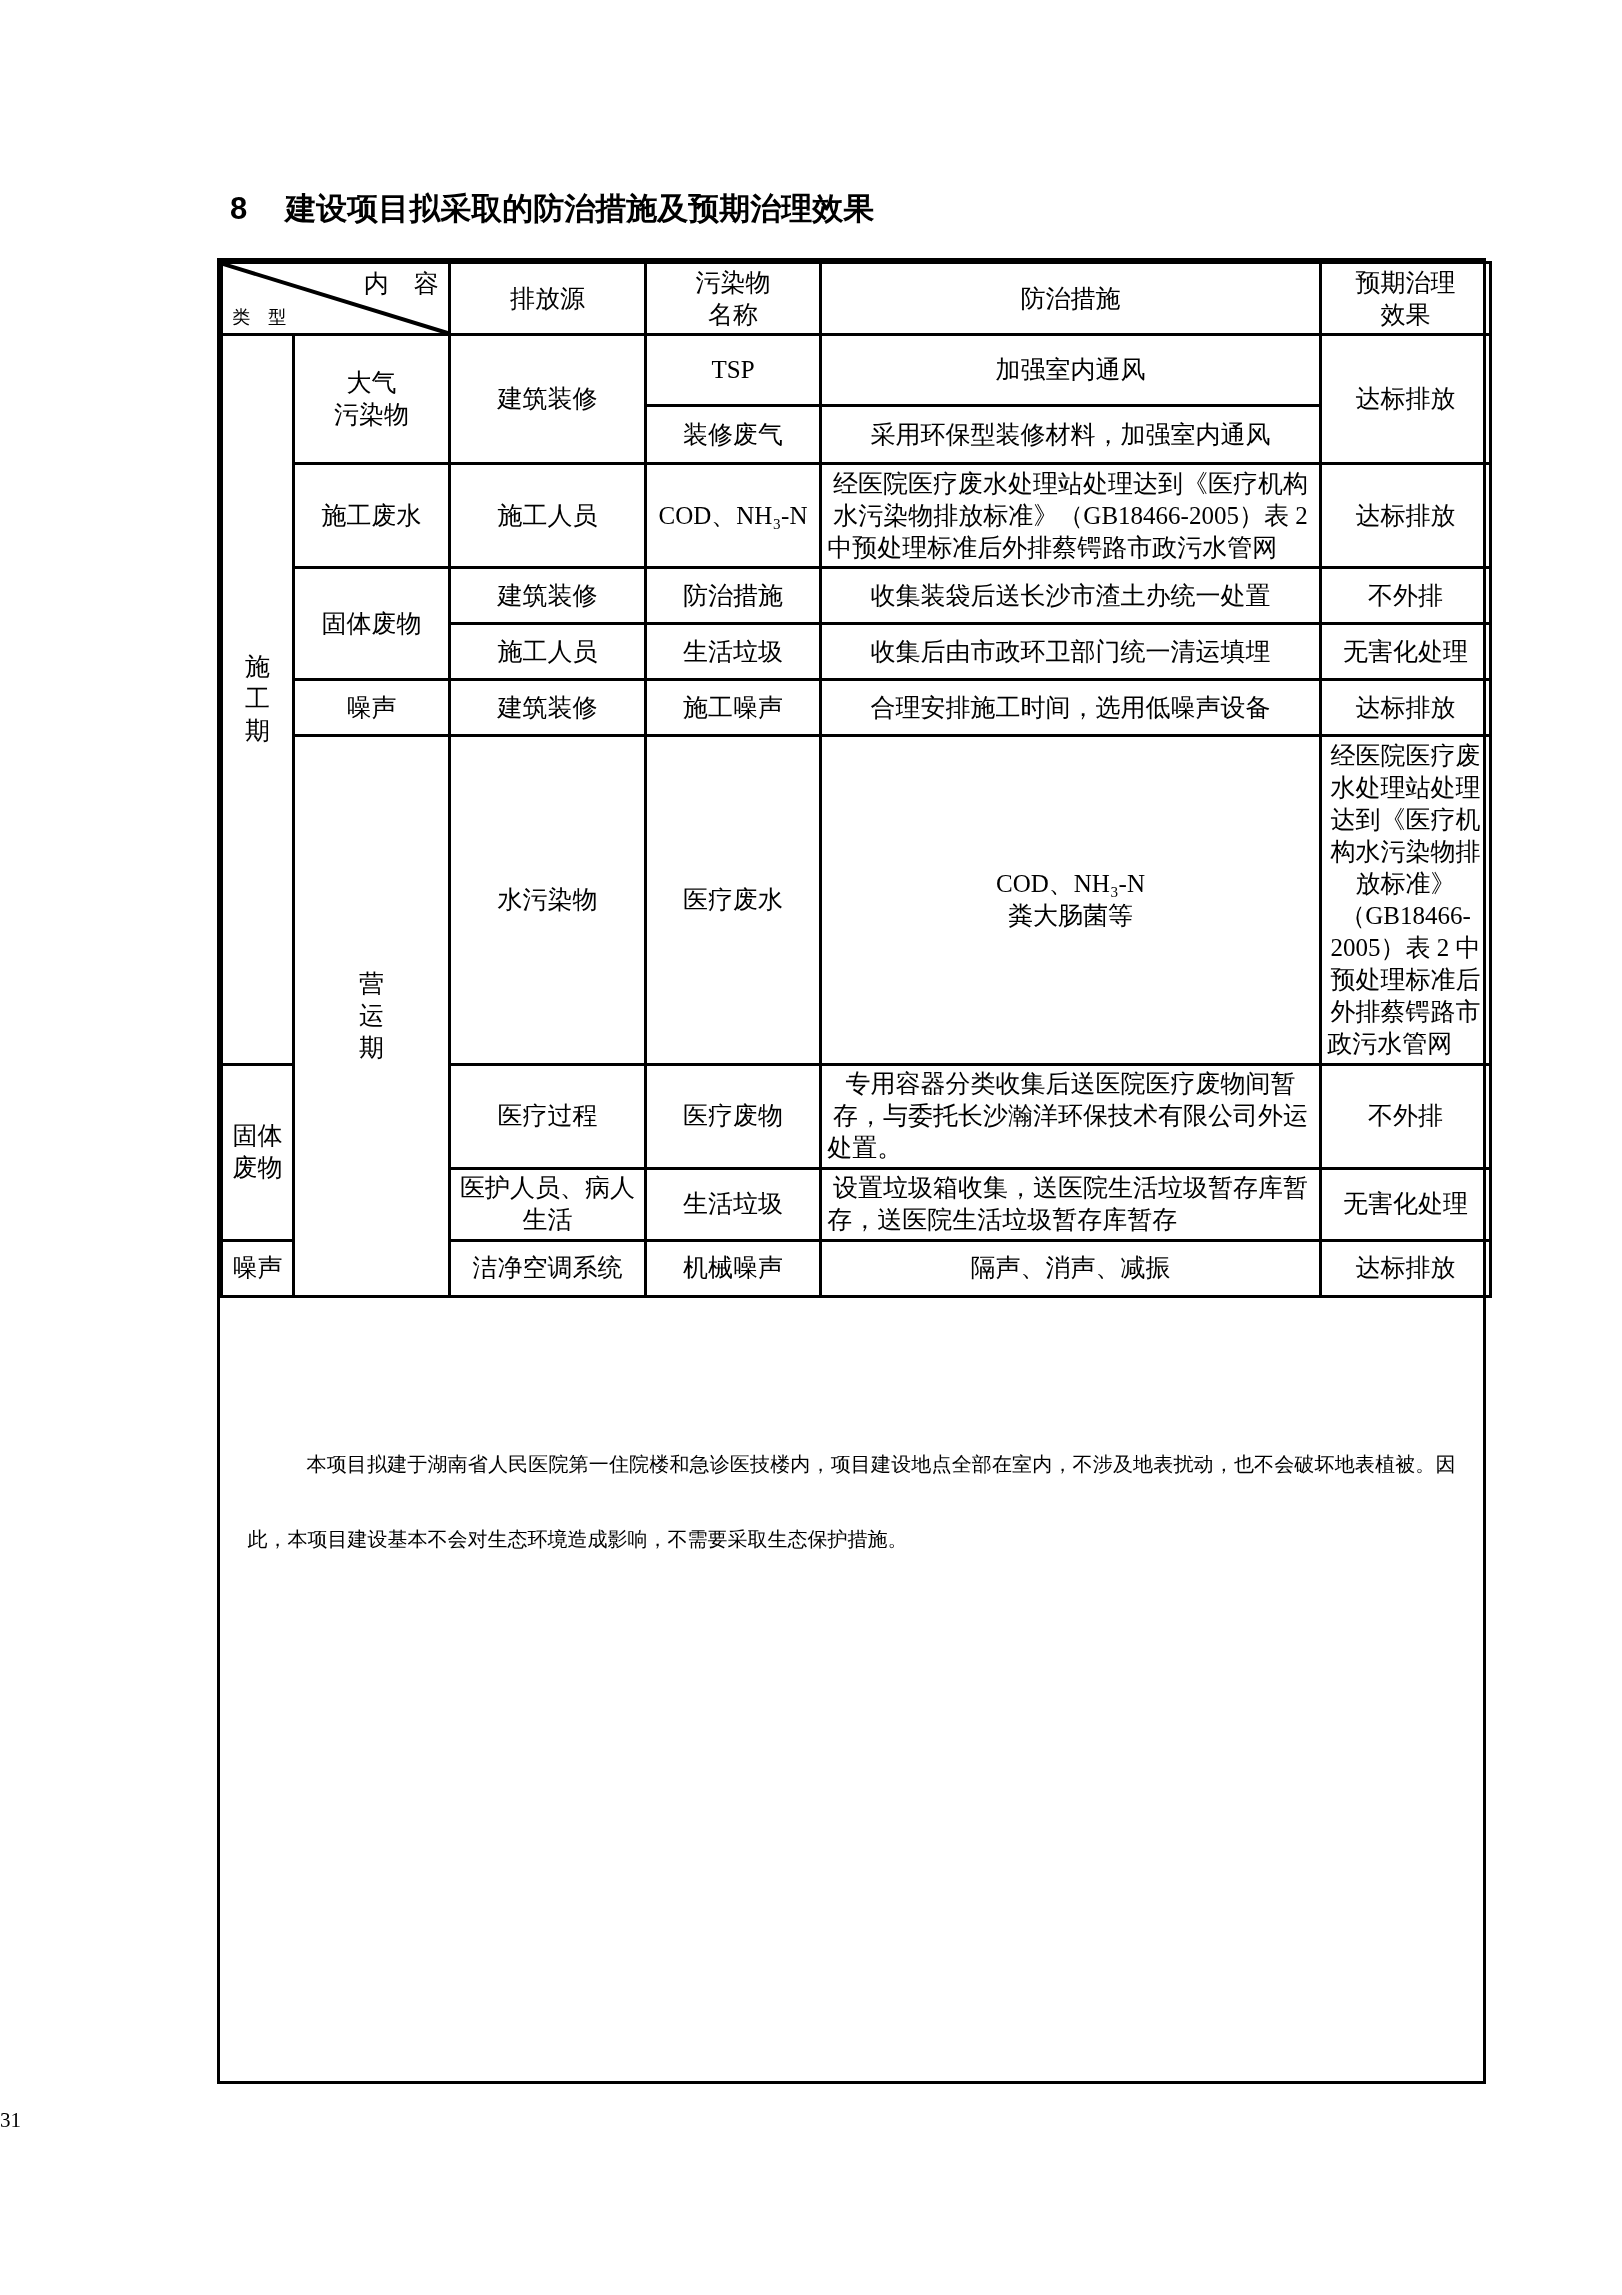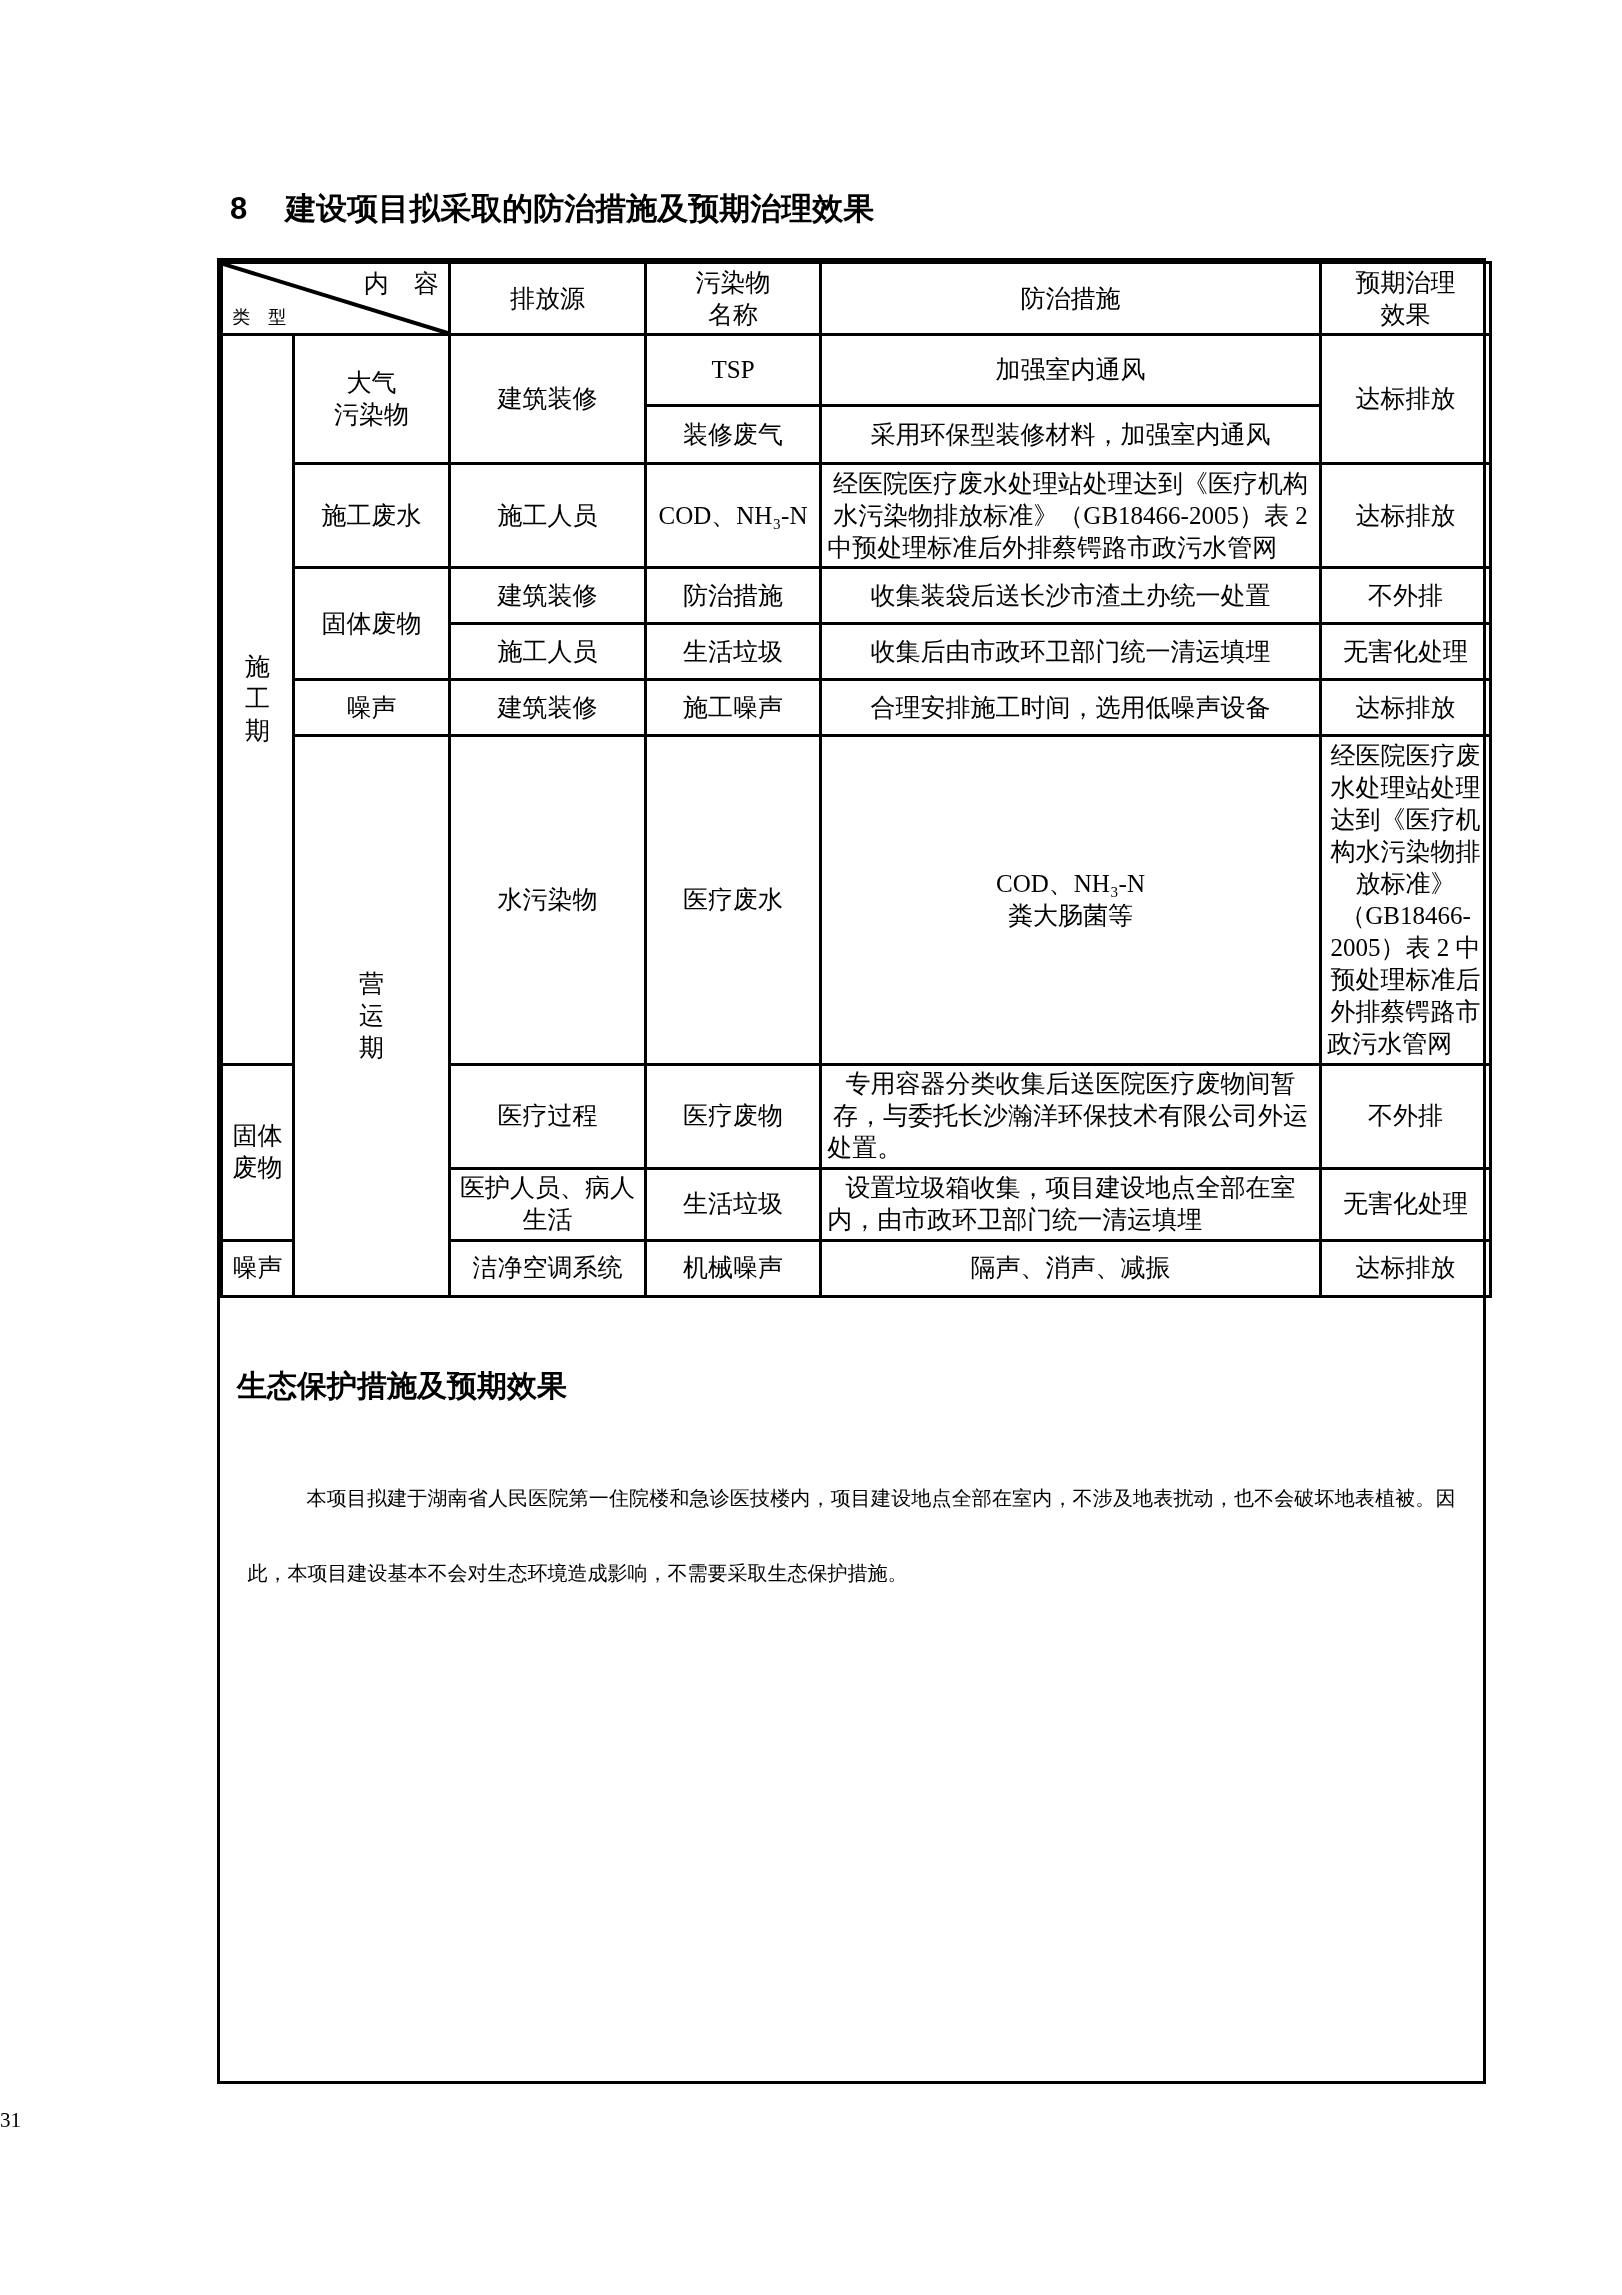--- a/index.html
+++ b/index.html
@@ -206,36 +206,35 @@
         <td>医疗过程</td>
         <td>医疗废物</td>
         <td class="jl">专用容器分类收集后送医院医疗废物间暂存，与委托长沙瀚洋环保技术有限公司外运处置。</td>
         <td>不外排</td>
       </tr>
 
       <tr class="h100">
         <td class="ml">医护人员、病人
 生活</td>
         <td>生活垃圾</td>
-        <td class="jl">设置垃圾箱收集，项目建设地点全部在室内，由市政环卫部门统一清运填埋</td>
+        <td class="jl">设置垃圾箱收集，送医院生活垃圾暂存库暂存，送医院生活垃圾暂存库暂存</td>
         <td>无害化处理</td>
       </tr>
 
       <tr class="h86">
         <td>噪声</td>
         <td>洁净空调系统</td>
         <td>机械噪声</td>
         <td>隔声、消声、减振</td>
         <td>达标排放</td>
       </tr>
     </tbody>
       </table>
 
     <div class="eco">
-      <h2 class="eco-title">生态保护措施及预期效果</h2>
       <p class="eco-para">本项目拟建于湖南省人民医院第一住院楼和急诊医技楼内，项目建设地点全部在室内，不涉及地表扰动，也不会破坏地表植被。因此，本项目建设基本不会对生态环境造成影响，不需要采取生态保护措施。</p>
     </div>
   </div>
 
   <div class="page-number">31</div>
 
 </div>
 
 
 </body></html>

